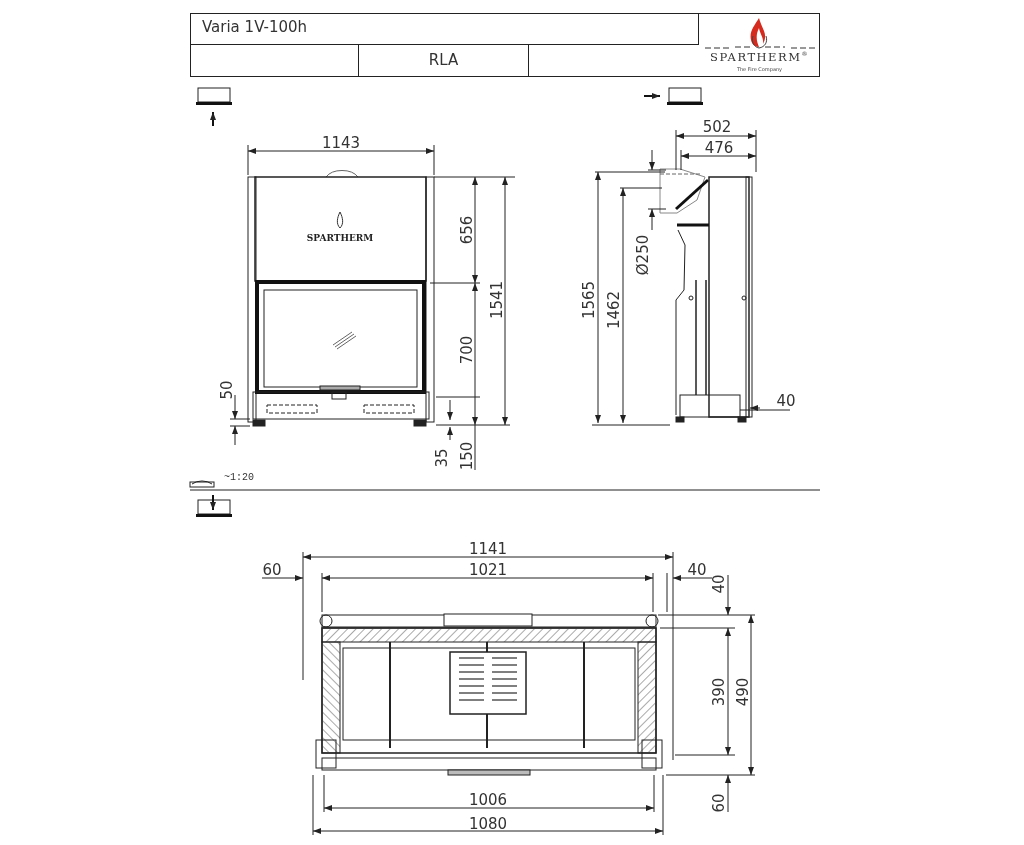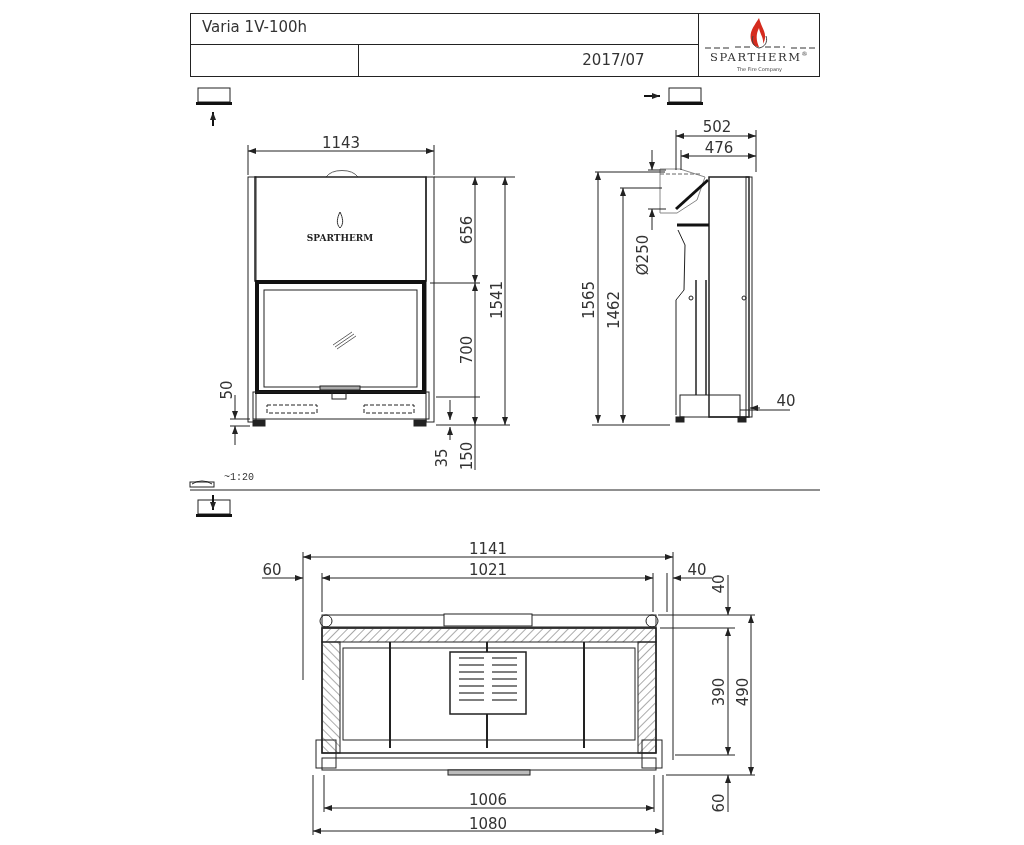--- a/index.html
+++ b/index.html
@@ -13,21 +13,21 @@
   svg.drawing { position:absolute; left:0; top:0; }
   .dim { font-family:"DejaVu Sans", sans-serif; font-size:15px; fill:#333; }
   .scale { position:absolute; left:224px; top:472px; font-size:10px; color:#333;font-family:Liberation Mono, monospace; }
 </style>
 </head>
 <body>
 
 <div class="title-block">
   <div class="tb-title">Varia 1V-100h</div>
   <div class="tb-cell" style="left:0;width:168px;"></div>
-  <div class="tb-cell" style="left:338px;width:170px;">2017/07</div>
+  <div class="tb-cell" style="left:168px;width:170px;">RLA</div>
   <div class="tb-logo">
     <svg width="121" height="40" style="position:absolute;left:0;top:0">
       <path d="M60 4 C55 12 50 18 52 26 C53 31 57 33 60 33 C58 28 56 22 60 14 C61 20 65 24 64 30 C66 27 67 22 65 17 C63 12 61 8 60 4 Z" fill="#d52b1e"></path>
       <path d="M54 22 C52 28 55 33 60 34 C66 33 69 28 67 22" fill="none" stroke="#444" stroke-width="1"></path>
       <path d="M6 34 L30 34 M36 33 L54 33 M66 33 L86 33 M92 34 L116 34" stroke="#333" stroke-width="1" stroke-dasharray="6,3"></path>
     </svg>
     <div class="brand"><span>SPARTHERM</span><sup style="font-size:6px">®</sup></div>
     <div class="tag">The Fire Company</div>
   </div>
 </div>

